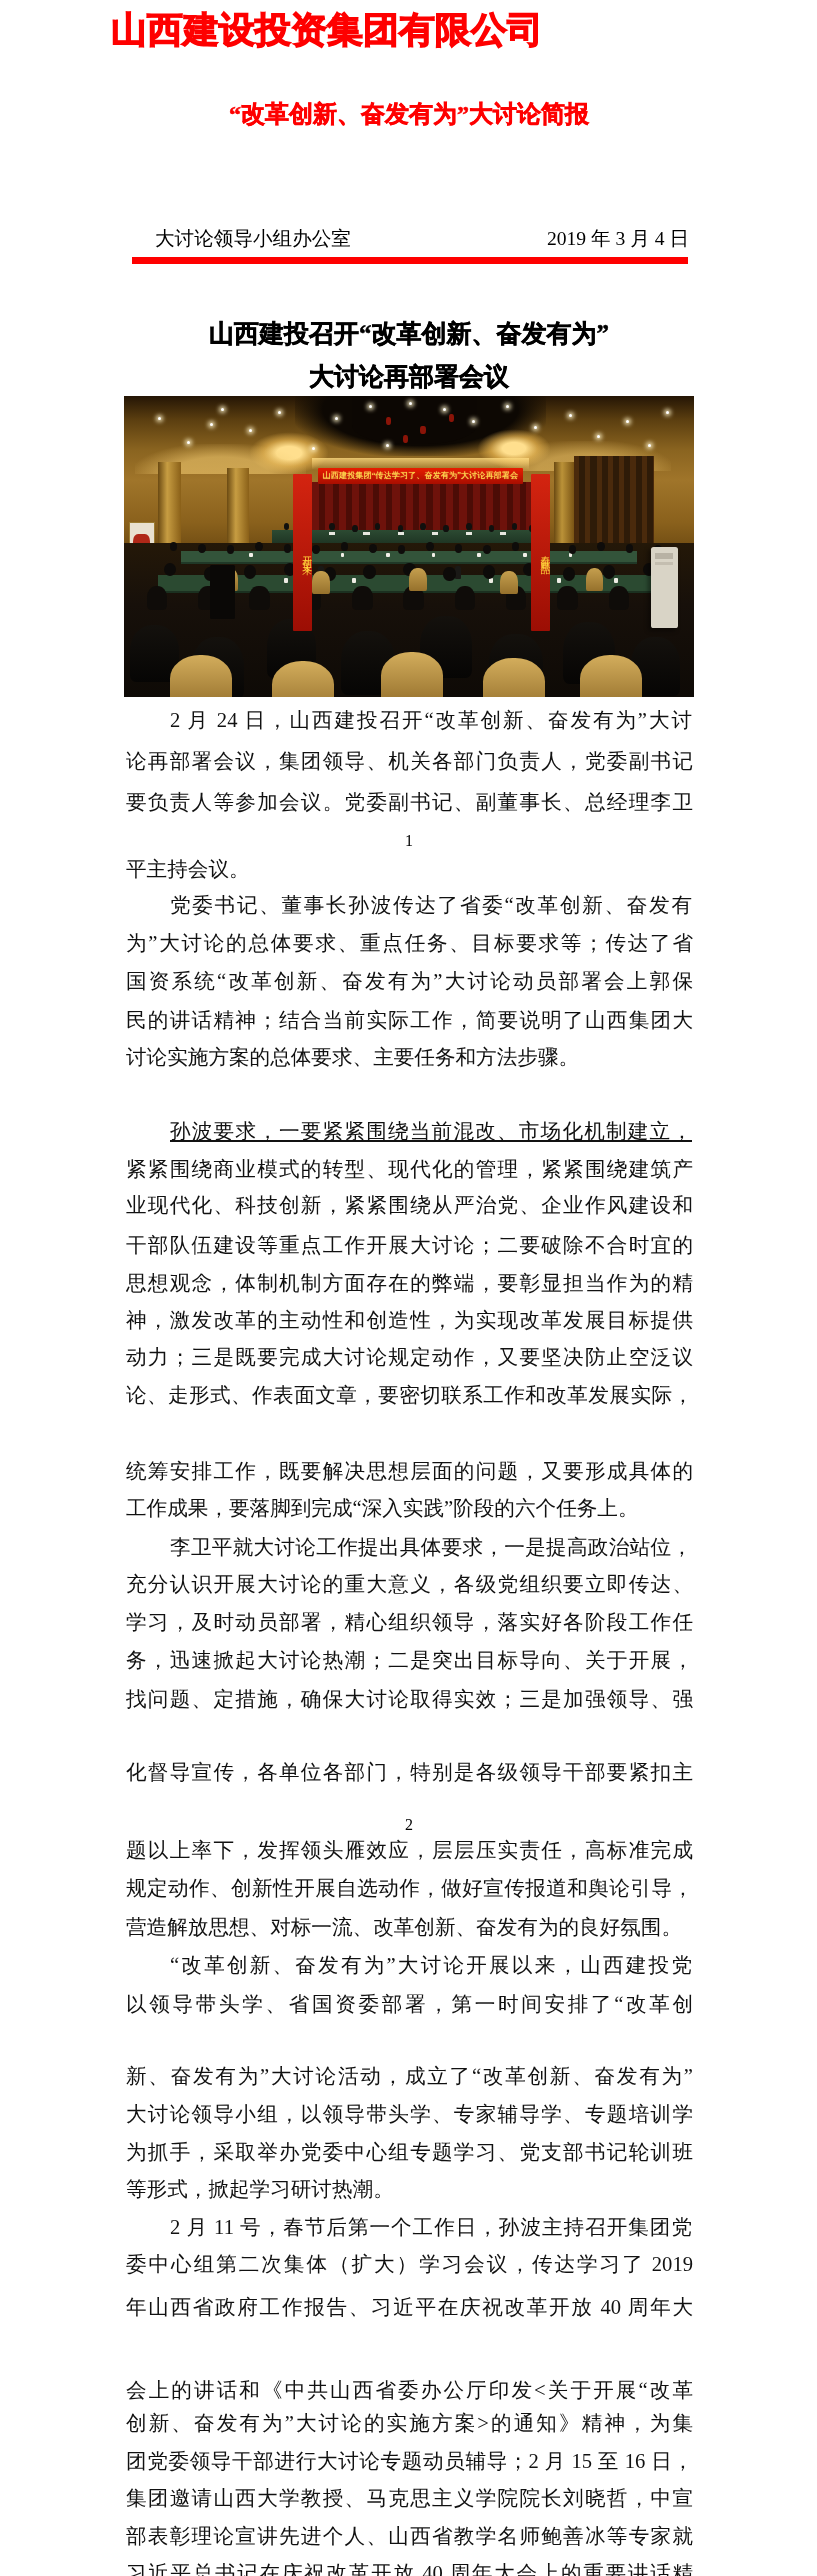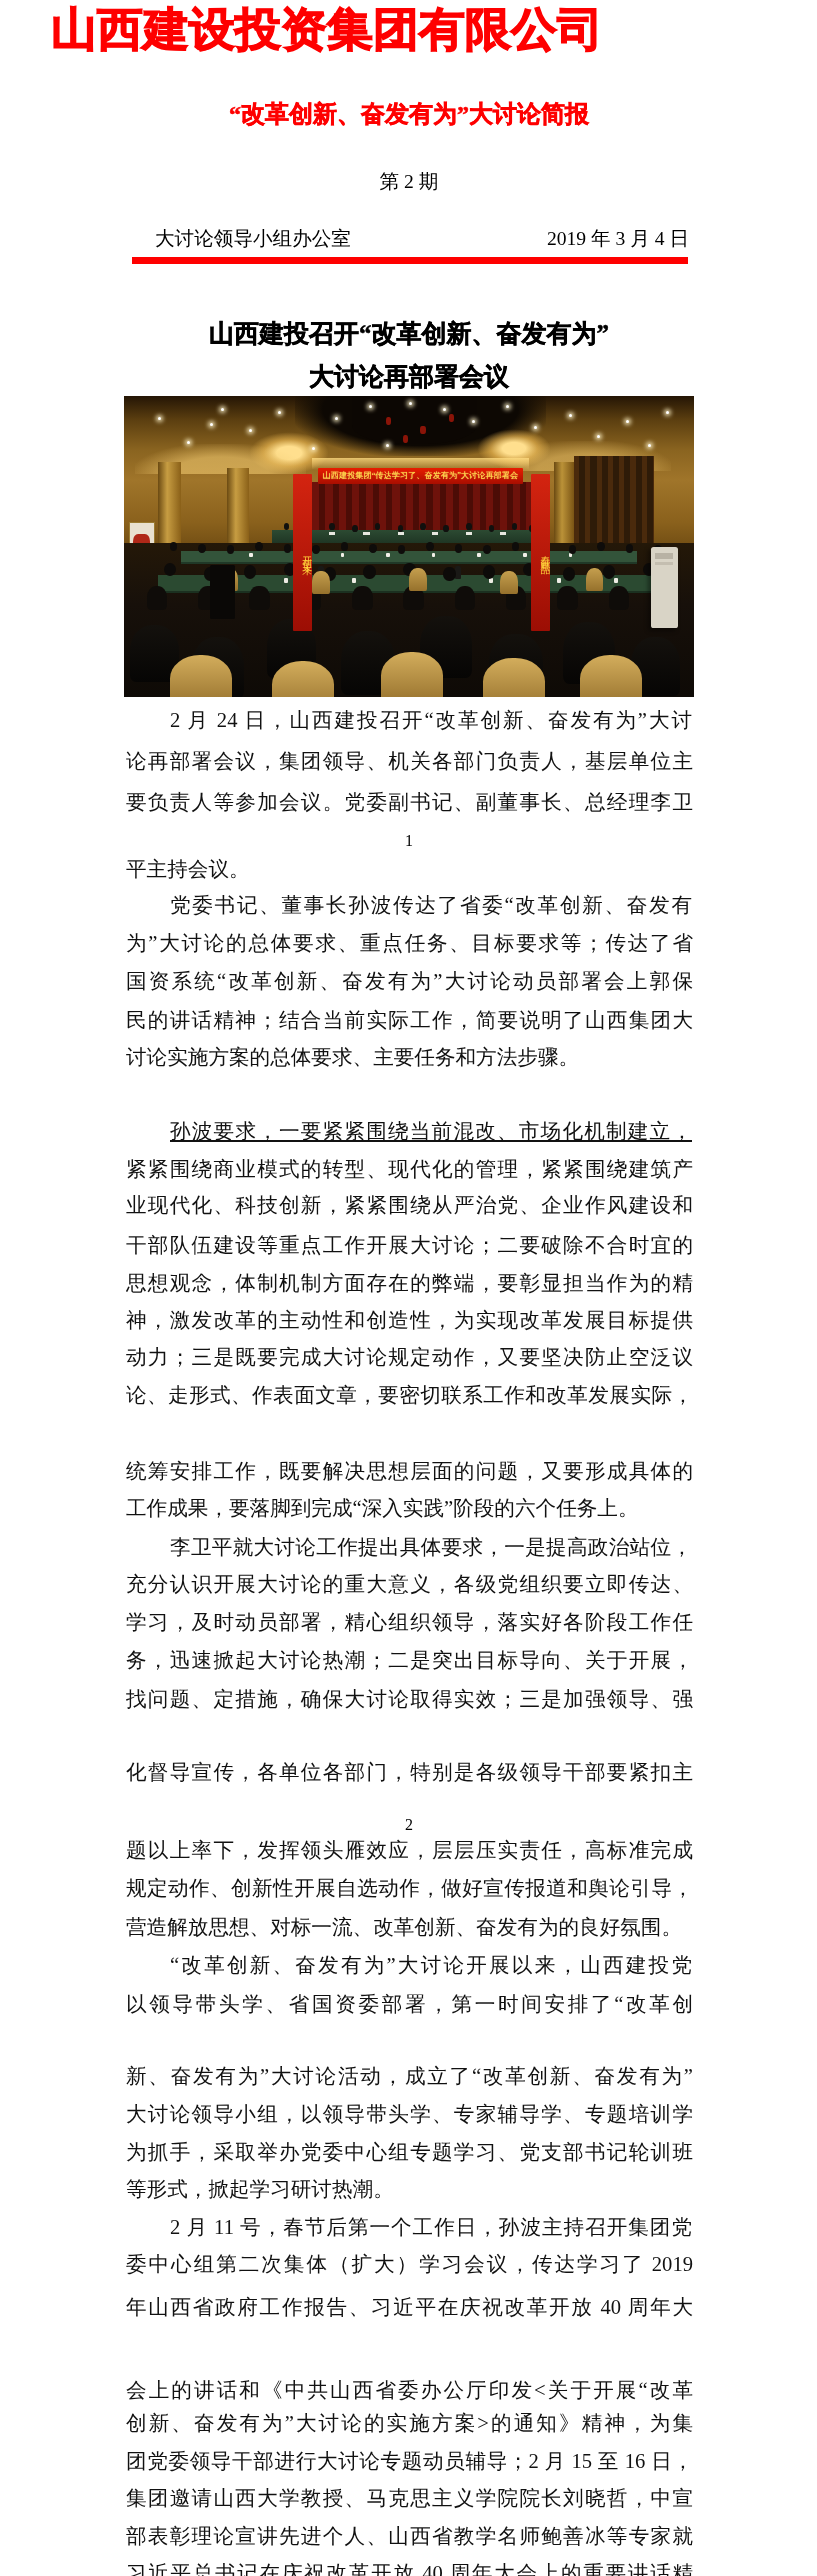--- a/index.html
+++ b/index.html
@@ -6,21 +6,21 @@
   .page{
     position:relative;
     width:818px;height:3831px;
     background:#ffffff;
     font-family:"Liberation Serif","DejaVu Serif",serif;
     overflow:hidden;
   }
   .org-title{
     position:absolute;top:4.1px;left:0;width:654px;
     text-align:center;
-    font-size:46px;line-height:52px;font-weight:bold;
+    font-size:36px;line-height:52px;font-weight:bold;
     color:#fe0000;-webkit-text-stroke:1.3px #fe0000;
     letter-spacing:0px;white-space:nowrap;
   }
   .bulletin-title{
     position:absolute;top:100px;left:0;width:818px;
     text-align:center;
     font-size:24px;line-height:29px;font-weight:bold;
     color:#fe0000;-webkit-text-stroke:0.6px #fe0000;
     white-space:nowrap;
   }
@@ -88,21 +88,20 @@
     font-size:16px;line-height:20.6px;color:#000;
   }
 </style>
 </head>
 <body>
 
 <div class="page">
 
   <div class="org-title">山西建设投资集团有限公司</div>
   <div class="bulletin-title">“改革创新、奋发有为”大讨论简报</div>
-  <div class="issue-label">第 2 期</div>
   <div class="issuing-office">大讨论领导小组办公室</div>
   <div class="issue-date">2019 年 3 月 4 日</div>
   <div class="red-rule"></div>
 
   <div class="article-title" id="article-title-2">大讨论再部署会议</div>
   <div class="article-title" id="article-title-1">山西建投召开“改革创新、奋发有为”</div>
 
   <div class="photo" id="photo">
 
     <div style="position: absolute; left: 30%; top: -6%; width: 44%; height: 26%; background: radial-gradient(at 50% 40%, rgb(13, 8, 3) 0px, rgb(13, 8, 3) 55%, rgba(13, 8, 3, 0) 75%);"></div>
@@ -247,21 +246,21 @@
       <div style="position: absolute; left: 45%; top: 85%; width: 62px; height: 49px; border-radius: 48% 48% 8% 8%; background: linear-gradient(rgb(211, 173, 92), rgb(154, 117, 48));"></div>
       <div style="position: absolute; left: 63%; top: 87%; width: 62px; height: 49px; border-radius: 48% 48% 8% 8%; background: linear-gradient(rgb(211, 173, 92), rgb(154, 117, 48));"></div>
       <div style="position: absolute; left: 80%; top: 86%; width: 62px; height: 49px; border-radius: 48% 48% 8% 8%; background: linear-gradient(rgb(211, 173, 92), rgb(154, 117, 48));"></div>
       <div class="stage-banner">山西建投集团“传达学习了、奋发有为”大讨论再部署会</div>
     <div class="v-banner" id="v-banner-left">开创未来</div>
     <div class="v-banner" id="v-banner-right">奉献精品</div>
   </div>
 
   <div id="body-lines">
       <div class="body-line j ind" style="top: 701px;">2 月 24 日，山西建投召开“改革创新、奋发有为”大讨</div>
-      <div class="body-line j" style="top: 742px;">论再部署会议，集团领导、机关各部门负责人，基层单位主</div>
+      <div class="body-line j" style="top: 742px;">论再部署会议，集团领导、机关各部门负责人，党委副书记</div>
       <div class="body-line j" style="top: 783px;">要负责人等参加会议。党委副书记、副董事长、总经理李卫</div>
       <div class="body-line" style="top: 850px;">平主持会议。</div>
       <div class="body-line j ind" style="top: 886px;">党委书记、董事长孙波传达了省委“改革创新、奋发有</div>
       <div class="body-line j" style="top: 924px;">为”大讨论的总体要求、重点任务、目标要求等；传达了省</div>
       <div class="body-line j" style="top: 962px;">国资系统“改革创新、奋发有为”大讨论动员部署会上郭保</div>
       <div class="body-line j" style="top: 1001px;">民的讲话精神；结合当前实际工作，简要说明了山西集团大</div>
       <div class="body-line" style="top: 1038px;">讨论实施方案的总体要求、主要任务和方法步骤。</div>
       <div class="body-line j ind" style="top: 1112px; text-decoration: underline;">孙波要求，一要紧紧围绕当前混改、市场化机制建立，</div>
       <div class="body-line j" style="top: 1150px;">紧紧围绕商业模式的转型、现代化的管理，紧紧围绕建筑产</div>
       <div class="body-line j" style="top: 1188px; font-family: Liberation Mono, monospace;">业现代化、科技创新，紧紧围绕从严治党、企业作风建设和</div>

